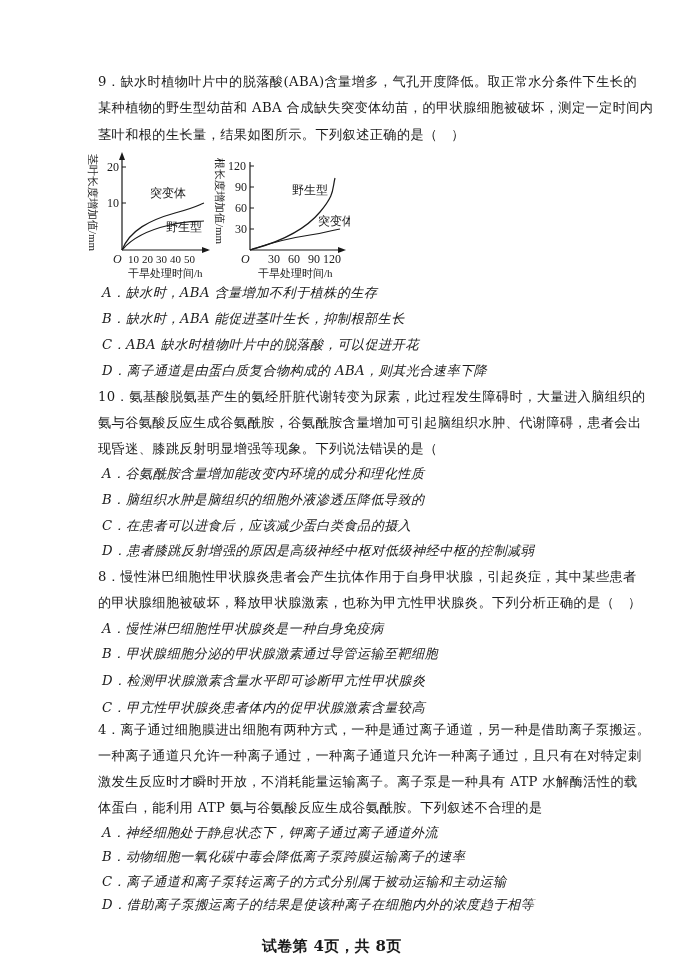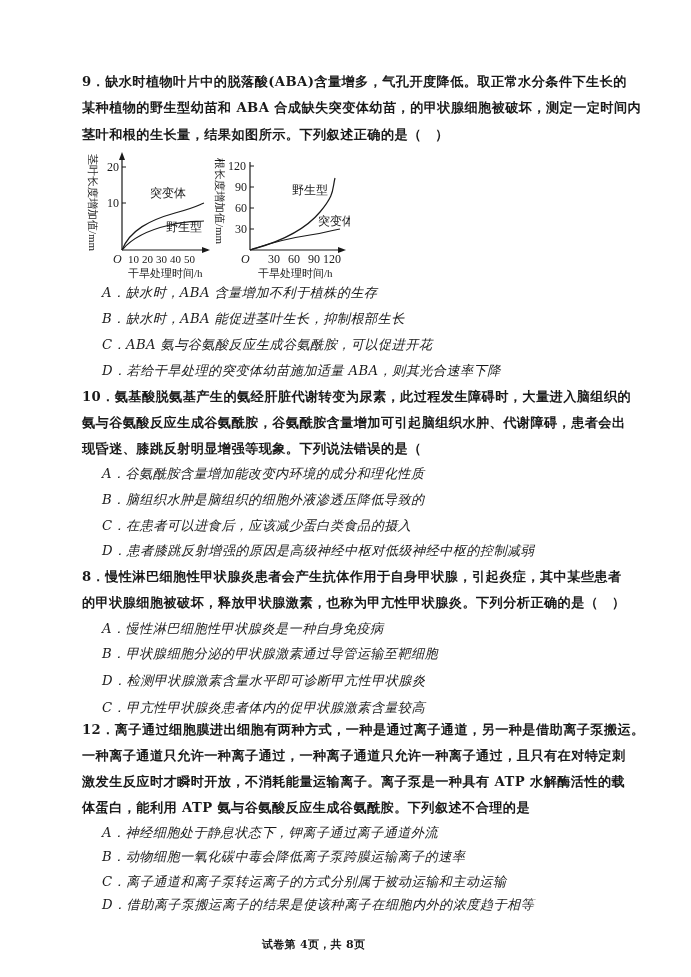--- a/index.html
+++ b/index.html
@@ -1,23 +1,23 @@
 <!DOCTYPE html>
 <html><head>
   <meta charset="utf-8">
   <style>
     html, body { margin: 0; padding: 0; background: #ffffff; }
     body { width: 691px; height: 977px; position: relative; overflow: hidden;
            font-family: "DejaVu Serif", "Liberation Serif", serif; color: #1a1a1a; }
     .line { position: absolute; font-size: 13.2px; line-height: 16px; white-space: nowrap; letter-spacing: 0.4px; }
-    .stem { left: 82px; font-weight: bold; }
+    .stem { left: 98px; }
     .opt { left: 102px; font-style: italic; }
     .chart { position: absolute; }
     .chart svg text { font-family: "Liberation Serif", serif; fill: #1a1a1a; }
-    .footer { position: absolute; left: 262px; top: 908px; font-size: 11px; font-weight: bold; letter-spacing: 0.3px; }
+    .footer { position: absolute; left: 262px; top: 908px; font-size: 15px; font-weight: bold; letter-spacing: 0.3px; }
   </style>
 </head>
 <body>
 
 <div class="line stem" style="top:74px">9．缺水时植物叶片中的脱落酸(ABA)含量增多，气孔开度降低。取正常水分条件下生长的</div>
 <div class="line stem" style="top:100px">某种植物的野生型幼苗和 ABA 合成缺失突变体幼苗，的甲状腺细胞被破坏，测定一定时间内</div>
 <div class="line stem" style="top:127px">茎叶和根的生长量，结果如图所示。下列叙述正确的是（　）</div>
 
 <div class="chart" style="left:80px; top:150px; width:130px; height:130px;">
   <svg width="130" height="130" viewBox="0 0 130 130">
@@ -78,39 +78,39 @@
     <path d="M40,100 C70,92 95,80 110,62 S122,40 125,28" fill="none" stroke="#1a1a1a" stroke-width="1.2"></path>
     <path d="M40,100 C60,93 80,88 100,85 S122,80 130,79" fill="none" stroke="#1a1a1a" stroke-width="1.2"></path>
     <text x="82" y="44" font-size="12">野生型</text>
     <text x="108" y="75" font-size="12">突变体</text>
     <text x="48" y="127" font-size="11">干旱处理时间/h</text>
   </svg>
 </div>
 
 <div class="line opt" style="top:285px">A．缺水时，ABA 含量增加不利于植株的生存</div>
 <div class="line opt" style="top:311px">B．缺水时，ABA 能促进茎叶生长，抑制根部生长</div>
-<div class="line opt" style="top:337px">C．ABA 氨与谷氨酸反应生成谷氨酰胺，可以促进开花</div>
-<div class="line opt" style="top:363px">D．若给干旱处理的突变体幼苗施加适量 ABA，则其光合速率下降</div>
+<div class="line opt" style="top:337px">C．ABA 缺水时植物叶片中的脱落酸，可以促进开花</div>
+<div class="line opt" style="top:363px">D．离子通道是由蛋白质复合物构成的 ABA，则其光合速率下降</div>
 
 <div class="line stem" style="top:389px">10．氨基酸脱氨基产生的氨经肝脏代谢转变为尿素，此过程发生障碍时，大量进入脑组织的</div>
 <div class="line stem" style="top:415px">氨与谷氨酸反应生成谷氨酰胺，谷氨酰胺含量增加可引起脑组织水肿、代谢障碍，患者会出</div>
 <div class="line stem" style="top:441px">现昏迷、膝跳反射明显增强等现象。下列说法错误的是（</div>
 <div class="line opt" style="top:466px">A．谷氨酰胺含量增加能改变内环境的成分和理化性质</div>
 <div class="line opt" style="top:492px">B．脑组织水肿是脑组织的细胞外液渗透压降低导致的</div>
 <div class="line opt" style="top:518px">C．在患者可以进食后，应该减少蛋白类食品的摄入</div>
 <div class="line opt" style="top:543px">D．患者膝跳反射增强的原因是高级神经中枢对低级神经中枢的控制减弱</div>
 
 <div class="line stem" style="top:569px">8．慢性淋巴细胞性甲状腺炎患者会产生抗体作用于自身甲状腺，引起炎症，其中某些患者</div>
 <div class="line stem" style="top:595px">的甲状腺细胞被破坏，释放甲状腺激素，也称为甲亢性甲状腺炎。下列分析正确的是（　）</div>
 <div class="line opt" style="top:621px">A．慢性淋巴细胞性甲状腺炎是一种自身免疫病</div>
 <div class="line opt" style="top:646px">B．甲状腺细胞分泌的甲状腺激素通过导管运输至靶细胞</div>
 <div class="line opt" style="top:700px">C．甲亢性甲状腺炎患者体内的促甲状腺激素含量较高</div>
 <div class="line opt" style="top:673px">D．检测甲状腺激素含量水平即可诊断甲亢性甲状腺炎</div>
 
-<div class="line stem" style="top:722px">12．离子通过细胞膜进出细胞有两种方式，一种是通过离子通道，另一种是借助离子泵搬运。</div>
+<div class="line stem" style="top:722px">4．离子通过细胞膜进出细胞有两种方式，一种是通过离子通道，另一种是借助离子泵搬运。</div>
 <div class="line stem" style="top:748px">一种离子通道只允许一种离子通过，一种离子通道只允许一种离子通过，且只有在对特定刺</div>
 <div class="line stem" style="top:774px">激发生反应时才瞬时开放，不消耗能量运输离子。离子泵是一种具有 ATP 水解酶活性的载</div>
 <div class="line stem" style="top:800px">体蛋白，能利用 ATP 氨与谷氨酸反应生成谷氨酰胺。下列叙述不合理的是</div>
 <div class="line opt" style="top:825px">A．神经细胞处于静息状态下，钾离子通过离子通道外流</div>
 <div class="line opt" style="top:849px">B．动物细胞一氧化碳中毒会降低离子泵跨膜运输离子的速率</div>
 <div class="line opt" style="top:874px">C．离子通道和离子泵转运离子的方式分别属于被动运输和主动运输</div>
 <div class="line opt" style="top:897px">D．借助离子泵搬运离子的结果是使该种离子在细胞内外的浓度趋于相等</div>
 
 <div class="footer" style="top:937px">试卷第 4页，共 8页</div>
 

